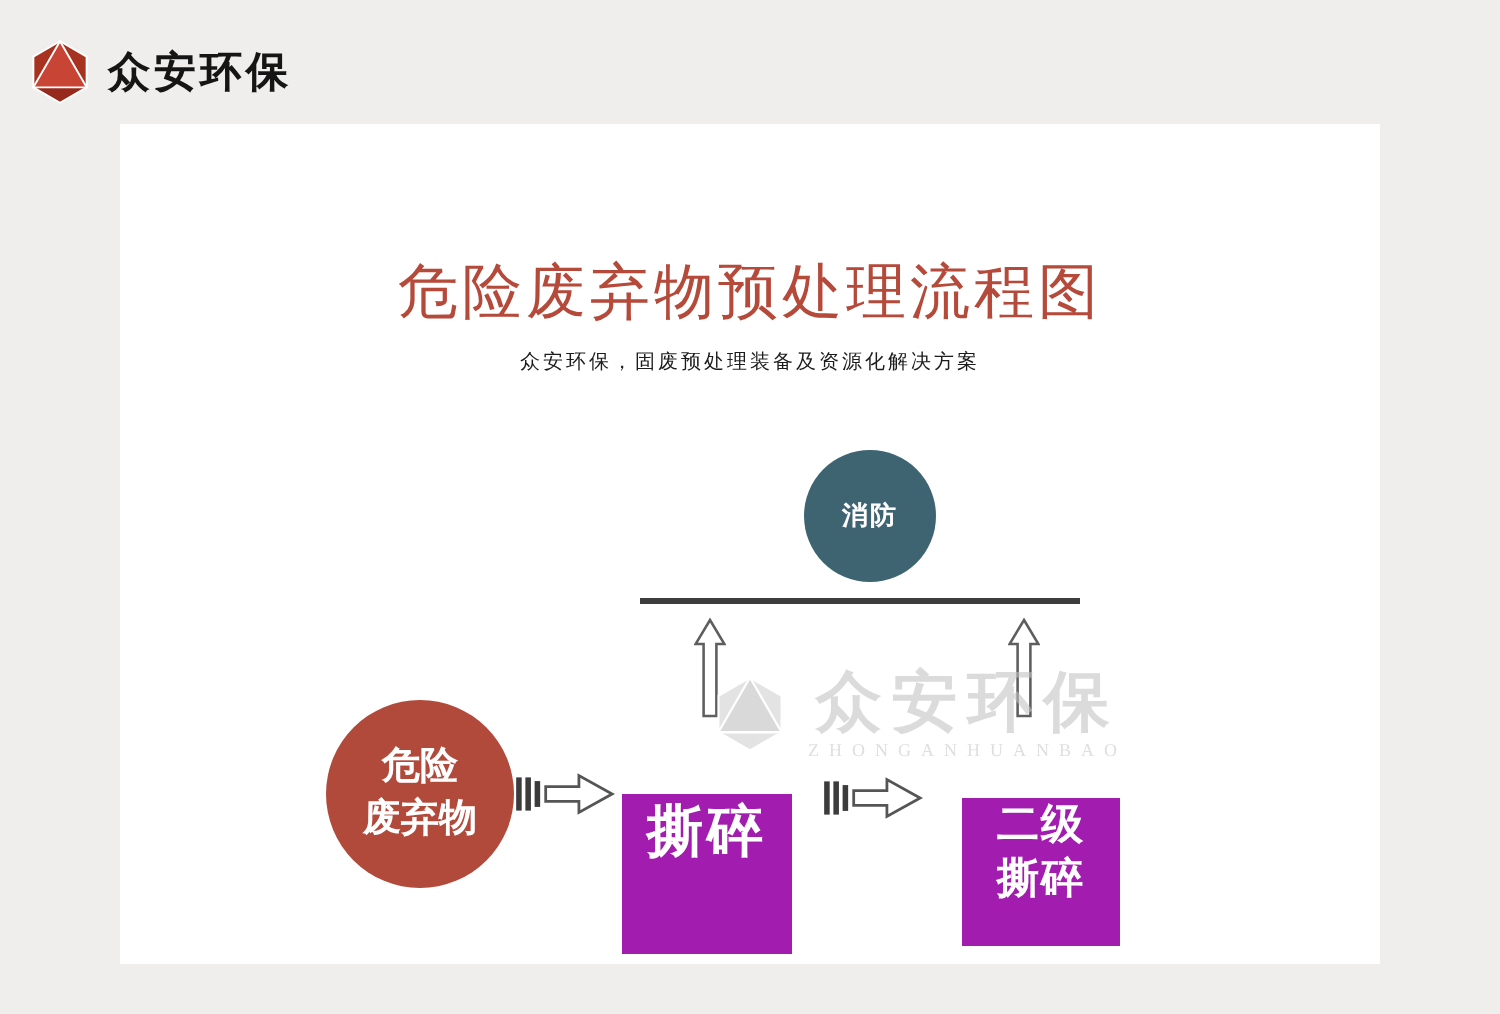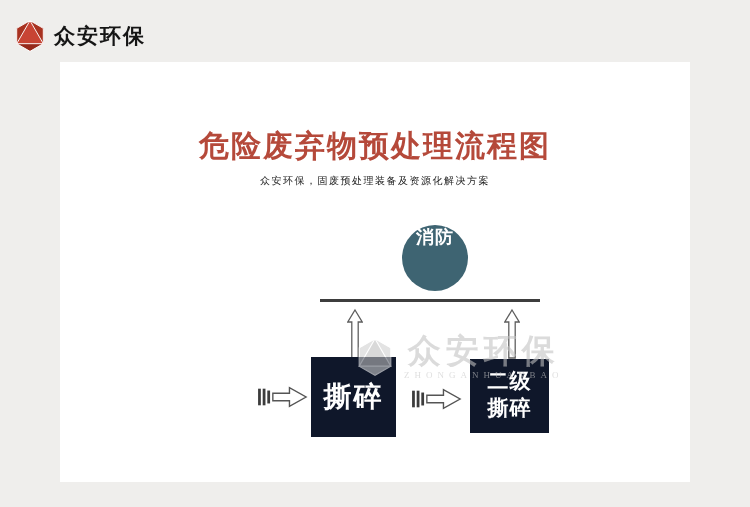--- a/index.html
+++ b/index.html
@@ -22,36 +22,36 @@
   }
   
   .card{
     position:absolute;left:60px;top:62px;
     width:630px;height:420px;
     background:#ffffff;
   }
   .title{
     position:absolute;left:0;right:0;top:64px;
     text-align:center;
-    font-size:30px;font-weight:bold;
+    font-size:30px;font-weight:normal;
     color:#b5493a;letter-spacing:2px;
   }
   .subtitle{
     position:absolute;left:0;right:0;top:112px;
     text-align:center;
     font-family:"Liberation Serif", serif;
     font-size:10px;color:#1c1c1c;letter-spacing:1.5px;
   }
   
   .fire-circle{
     position:absolute;left:342px;top:163px;
     width:66px;height:66px;border-radius:50%;
     background:#3e6472;
-    display:flex;align-items:flex-start;justify-content:center;
-    color:#ffffff;font-size:18px;font-weight:bold;letter-spacing:1px;
+    display:flex;align-items:center;justify-content:center;
+    color:#ffffff;font-size:13px;font-weight:bold;letter-spacing:1px;
     z-index:1;
   }
   .hline{
     position:absolute;left:260px;top:237px;
     width:220px;height:3px;background:#3d3d3d;
     z-index:1;
   }
   .v-arrow{position:absolute;z-index:1;}
   .v-arrow.a1{left:287px;top:243px;}
   .v-arrow.a2{left:444px;top:243px;}
@@ -60,26 +60,26 @@
     width:94px;height:94px;border-radius:50%;
     background:#b24a3c;
     display:flex;flex-direction:column;align-items:center;justify-content:center;
     color:#ffffff;font-size:19px;font-weight:bold;line-height:1.35;
     z-index:1;
   }
   .pipe-arrow{position:absolute;z-index:1;}
   .pipe-arrow.p1{left:198px;top:323px;}
   .pipe-arrow.p2{left:352px;top:325px;}
   .step-box{
-    position:absolute;background:#0f172a;color:#ffffff;
-    display:flex;flex-direction:column;align-items:center;justify-content:center;
-    font-weight:bold;z-index:1;
+    position:absolute;background:#a21caf;color:#ffffff;
+    display:flex;flex-direction:column;align-items:center;
+    font-weight:bold;z-index:1;margin-top:40px;
   }
   .step-box.b1{left:251px;top:295px;width:85px;height:80px;font-size:28px;letter-spacing:2px;}
-  .step-box.b2{left:410px;top:297px;width:79px;height:74px;font-size:21px;line-height:1.3;letter-spacing:1px;font-family:Liberation Mono, monospace;}
+  .step-box.b2{left:421px;top:297px;width:79px;height:74px;font-size:21px;line-height:1.3;letter-spacing:1px;}
   
   .watermark{
     position:absolute;left:296px;top:272px;
     display:flex;align-items:center;gap:10px;
     opacity:0.58;z-index:3;pointer-events:none;
   }
   .watermark .wm-col{display:flex;flex-direction:column;align-items:center;}
   .wm-text{
     font-size:33px;font-weight:bold;color:#c2c2c2;letter-spacing:5px;line-height:1;
   }
@@ -115,20 +115,24 @@
 
     <div class="hline"></div>
 
     <svg class="v-arrow a1" viewBox="0 0 20 62" width="16" height="58" aria-hidden="true">
       <polygon points="10,1 19,16 14,16 14,61 6,61 6,16 1,16" fill="#ffffff" stroke="#5e5e5e" stroke-width="1.6"></polygon>
     </svg>
     <svg class="v-arrow a2" viewBox="0 0 20 62" width="16" height="58" aria-hidden="true">
       <polygon points="10,1 19,16 14,16 14,61 6,61 6,16 1,16" fill="#ffffff" stroke="#5e5e5e" stroke-width="1.6"></polygon>
     </svg>
 
+    <div class="source-circle">
+      <span>危险</span>
+      <span>废弃物</span>
+    </div>
 
     <svg class="pipe-arrow p1" viewBox="0 0 54 26" width="50" height="24" aria-hidden="true">
       <rect x="0" y="4" width="3" height="18" fill="#3c3c3c"></rect>
       <rect x="5" y="4" width="3" height="18" fill="#3c3c3c"></rect>
       <rect x="10" y="6" width="3" height="14" fill="#3c3c3c"></rect>
       <polygon points="16,9 34,9 34,3 52,13 34,23 34,17 16,17" fill="#ffffff" stroke="#555555" stroke-width="1.5"></polygon>
     </svg>
 
     <div class="step-box b1">
       <span>撕碎</span>

